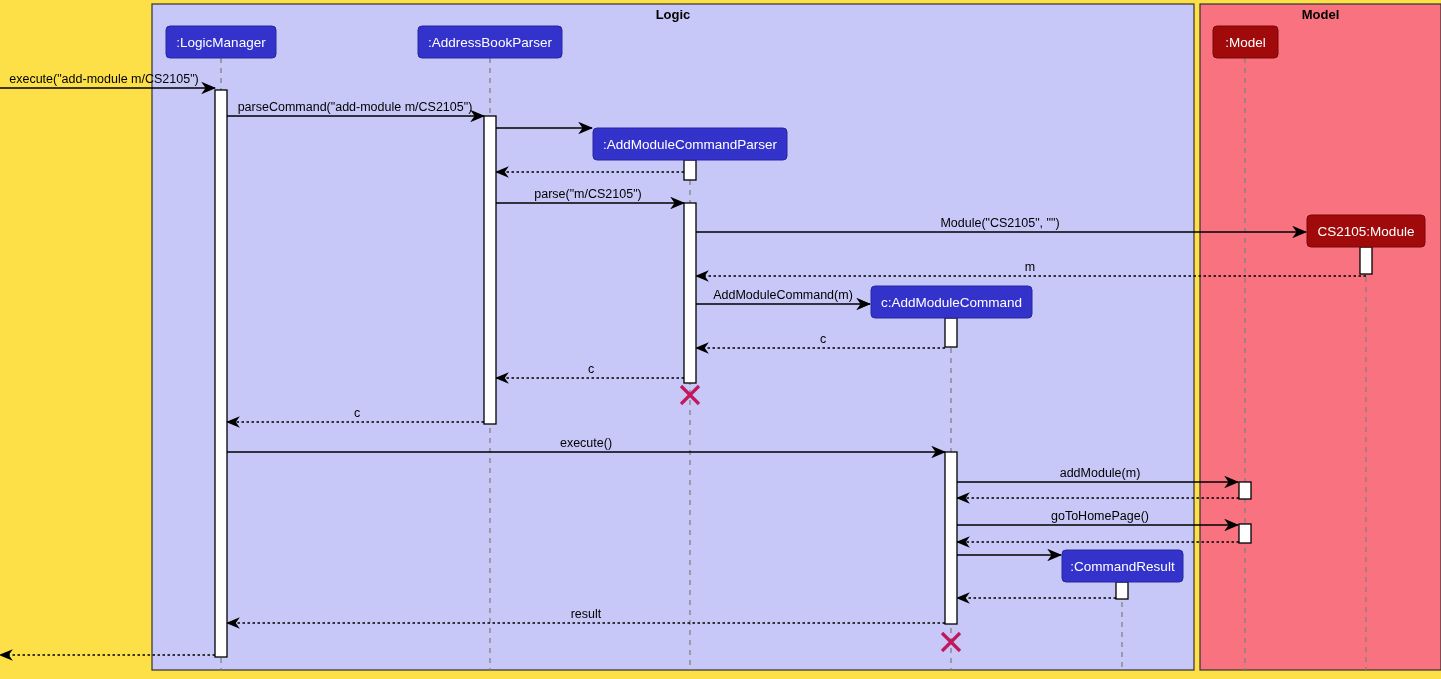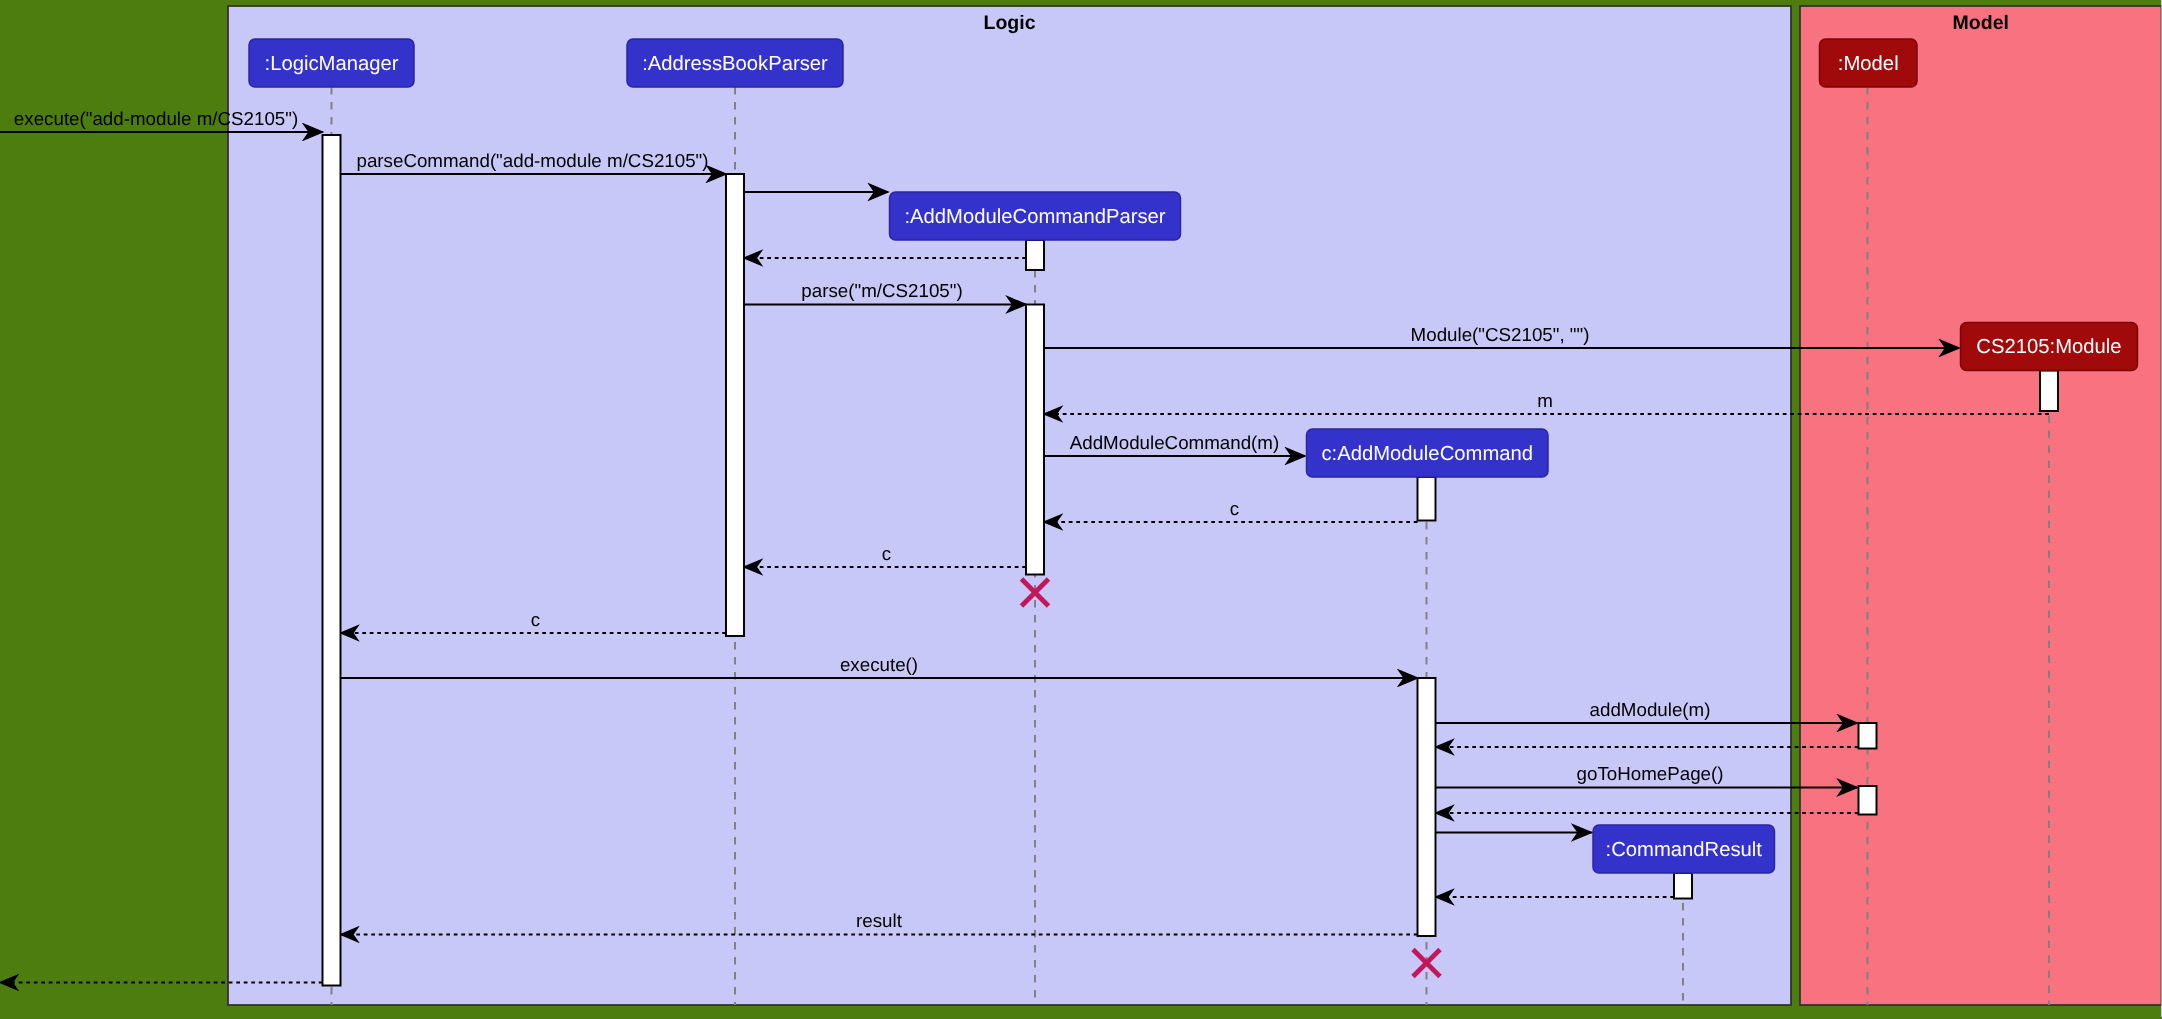--- a/index.html
+++ b/index.html
@@ -6,21 +6,21 @@
   html, body {
     margin: 0;
     padding: 0;
     background: #ffffff;
     font-family: "Liberation Sans", sans-serif;
   }
   #canvas {
     position: relative;
     width: 1441px;
     height: 679px;
-    background: #4d7c0f;
+    background: #fde047;
     overflow: hidden;
   }
   svg#diagram {
     position: absolute;
     left: 0; top: 0;
     width: 1441px;
     height: 679px;
   }
   .partition-rect { stroke: #333333; stroke-width: 1.2; }
   .partition-title {

